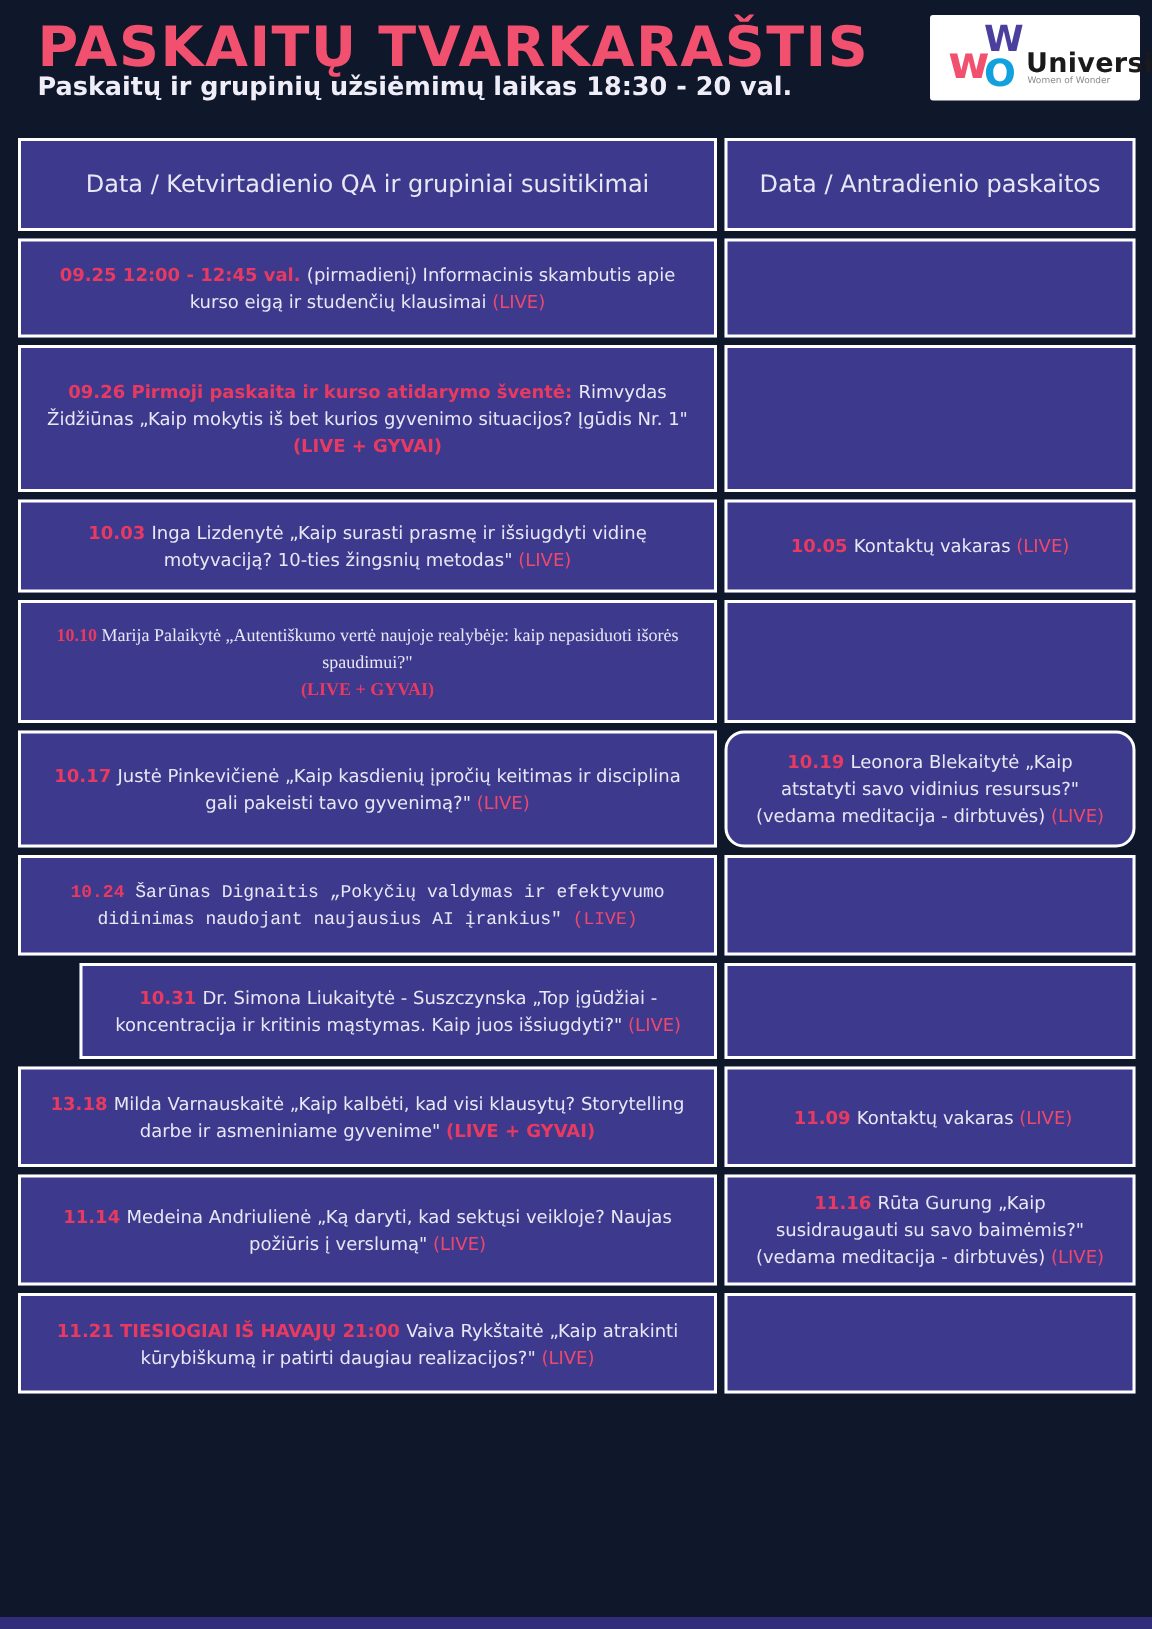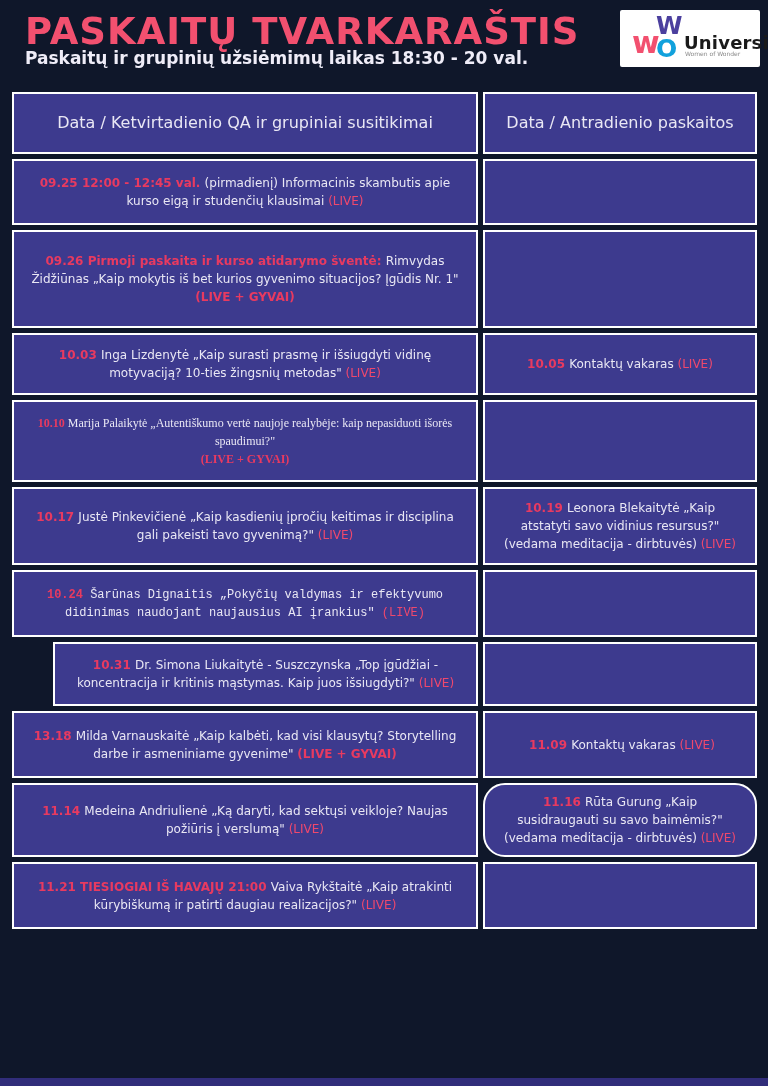--- a/index.html
+++ b/index.html
@@ -126,21 +126,21 @@
           </div>
     <div class="cell cell-right" style="min-height: 82px;">
             <span class="content"></span>
           </div>
   </div>
 
   <div class="grid-row">
     <div class="cell cell-left" style="min-height: 78px;">
             <span class="content"><span class="seg seg-date">10.17 </span><span class="seg seg-plain">Justė Pinkevičienė „Kaip kasdienių įpročių keitimas ir disciplina gali pakeisti tavo gyvenimą?" </span><span class="seg seg-live">(LIVE)</span></span>
           </div>
-    <div class="cell cell-right" style="min-height: 78px;">
+    <div class="cell cell-right" style="min-height: 78px; border-radius: 13px;">
             <span class="content"><span class="seg seg-date">10.19 </span><span class="seg seg-plain">Leonora Blekaitytė „Kaip atstatyti savo vidinius resursus?" (vedama meditacija - dirbtuvės)  </span><span class="seg seg-live">(LIVE)</span></span>
           </div>
   </div>
 
   <div class="grid-row">
     <div class="cell cell-left" style="min-height: 67px; font-family: Liberation Mono, monospace;">
             <span class="content"><span class="seg seg-date">10.24 </span><span class="seg seg-plain">Šarūnas Dignaitis „Pokyčių valdymas ir efektyvumo didinimas naudojant naujausius AI įrankius"  </span><span class="seg seg-live">(LIVE)</span></span>
           </div>
     <div class="cell cell-right" style="min-height: 67px;">
             <span class="content"></span>
@@ -162,21 +162,21 @@
           </div>
     <div class="cell cell-right" style="min-height: 67px; padding-left: 20px;">
             <span class="content"><span class="seg seg-date">11.09 </span><span class="seg seg-plain">Kontaktų vakaras </span><span class="seg seg-live">(LIVE)</span></span>
           </div>
   </div>
 
   <div class="grid-row">
     <div class="cell cell-left" style="min-height: 68px;">
             <span class="content"><span class="seg seg-date">11.14 </span><span class="seg seg-plain">Medeina Andriulienė „Ką daryti, kad sektųsi veikloje? Naujas požiūris į verslumą" </span><span class="seg seg-live">(LIVE)</span></span>
           </div>
-    <div class="cell cell-right" style="min-height: 68px; border-radius: 22px;">
+    <div class="cell cell-right" style="min-height: 68px;">
             <span class="content"><span class="seg seg-date">11.16 </span><span class="seg seg-plain">Rūta Gurung „Kaip susidraugauti su savo baimėmis?" (vedama meditacija - dirbtuvės) </span><span class="seg seg-live">(LIVE)</span></span>
           </div>
   </div>
 
   <div class="grid-row">
     <div class="cell cell-left" style="min-height: 67px;">
             <span class="content"><span class="seg seg-date">11.21 TIESIOGIAI IŠ HAVAJŲ 21:00 </span><span class="seg seg-plain">Vaiva Rykštaitė „Kaip atrakinti kūrybiškumą ir patirti daugiau realizacijos?" </span><span class="seg seg-live">(LIVE)</span></span>
           </div>
     <div class="cell cell-right" style="min-height: 67px;">
             <span class="content"></span>

